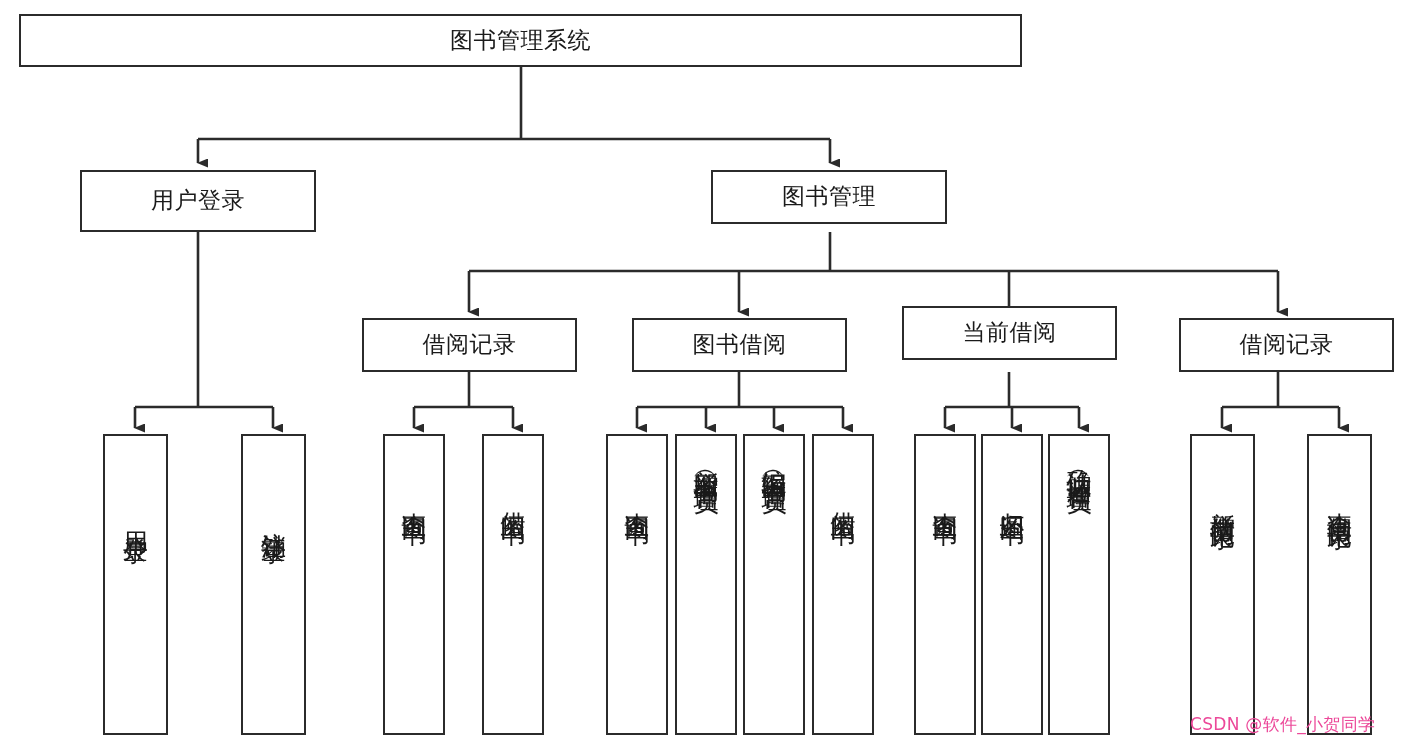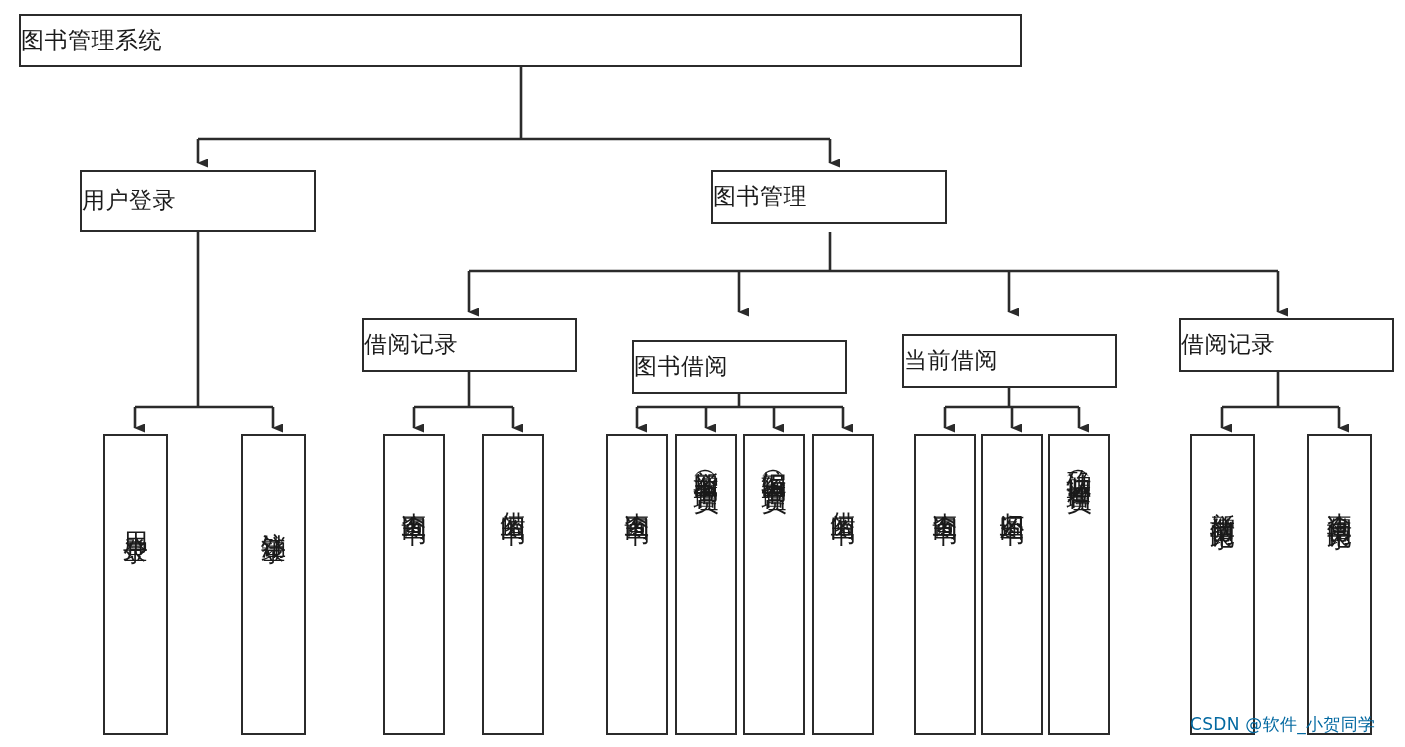--- a/index.html
+++ b/index.html
@@ -28,20 +28,21 @@
     height: 747px;
     pointer-events: none;
   }
   .node {
     position: absolute;
     box-sizing: border-box;
     background: #ffffff;
     border: 2.5px solid #2b2b2b;
     display: flex;
     align-items: center;
+    justify-content: center;
     color: #1a1a1a;
   }
   .node-label {
     display: block;
     text-align: center;
     line-height: 1.12;
     white-space: nowrap;
     color: #1a1a1a;
   }
   
@@ -73,21 +74,21 @@
     padding-top: 42px;
   }
   .node.vert.tall .node-label {
     padding-top: 0px;
   }
   #watermark {
     position: absolute;
     left: 1190px;
     top: 713px;
     font-size: 17px;
-    color: #0369a1;
+    color: #ec4899;
     white-space: nowrap;
     letter-spacing: 0.3px;
   }
 </style>
 </head>
 <body>
 
 <div id="diagram-root">
 
   <svg id="edges-layer" width="1405" height="747" viewBox="0 0 1405 747" xmlns="http://www.w3.org/2000/svg">
@@ -147,24 +148,24 @@
   <div class="node horiz" style="left:80px; top:170px; width:236px; height:62px;">
     <span class="node-label">用户登录</span>
   </div>
   <div class="node horiz" style="left:711px; top:170px; width:236px; height:54px;">
     <span class="node-label">图书管理</span>
   </div>
 
   <div class="node horiz" style="left:362px; top:318px; width:215px; height:54px;">
     <span class="node-label">借阅记录</span>
   </div>
-  <div class="node horiz" style="left:632px; top:318px; width:215px; height:54px;margin-top:22px;">
+  <div class="node horiz" style="left:632px; top:318px; width:215px; height:54px;">
     <span class="node-label">图书借阅</span>
   </div>
-  <div class="node horiz" style="left:902px; top:334px; width:215px; height:54px;">
+  <div class="node horiz" style="left:902px; top:306px; width:215px; height:54px;">
     <span class="node-label">当前借阅</span>
   </div>
   <div class="node horiz" style="left:1171px; top:318px; width:215px; height:54px;margin-left:8px;">
     <span class="node-label">借阅记录</span>
   </div>
 
   <div class="node vert mid" style="left:103px; top:434px; width:65px; height:301px;">
     <span class="node-label">用户登录</span>
   </div>
   <div class="node vert mid" style="left:241px; top:434px; width:65px; height:301px;">

